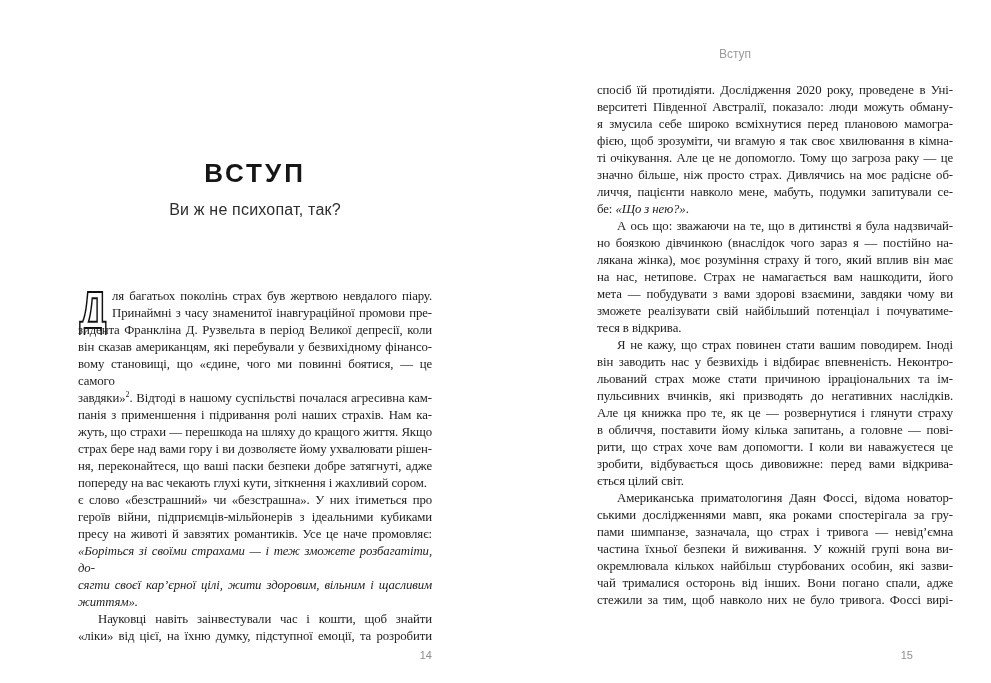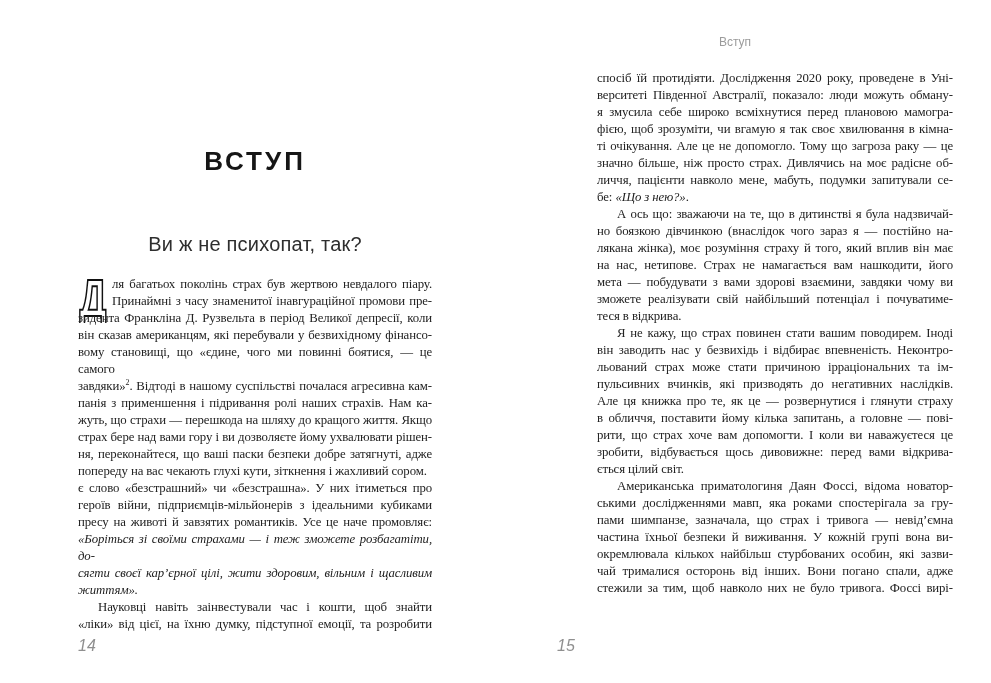--- a/index.html
+++ b/index.html
@@ -4,48 +4,48 @@
 <style>
   html, body { margin: 0; padding: 0; }
   body {
     width: 991px; height: 683px;
     background: #ffffff;
     font-family: "Liberation Serif", "DejaVu Serif", serif;
     color: #222222;
   }
   .spread { position: relative; width: 991px; height: 683px; overflow: hidden; }
 
-  .page { position: absolute; top: 0; height: 625px; }
+  .page { position: absolute; top: 12px; height: 625px; }
   .page.left  { left: 78px;  width: 354px; }
   .page.right { left: 557px; width: 356px; }
 
   .chapter-title {
     position: absolute; top: 146px; left: 0; width: 100%;
     text-align: center;
     font-family: "Liberation Sans", "DejaVu Sans", sans-serif;
     font-weight: 800; font-size: 26px; letter-spacing: 3px;
     color: #161616;
   }
   .chapter-subtitle {
     position: absolute; top: 189px; left: 0; width: 100%;
     text-align: center;
     font-family: "Liberation Sans", "DejaVu Sans", sans-serif;
-    font-size: 20px; color: #2e2e2e; letter-spacing: 0.2px; margin-top: 44px;
+    font-size: 16px; color: #2e2e2e; letter-spacing: 0.2px;
   }
   .running-head {
     position: absolute; top: 35px; left: 0; width: 100%;
     text-align: center;
     font-family: "Liberation Sans", "DejaVu Sans", sans-serif;
     font-size: 12px; color: #9b9b9b;
   }
   .folio {
     position: absolute; top: 637px; left: 0; width: 100%;
-    text-align: left;
+    text-align: right;
     font-family: "Liberation Sans", "DejaVu Sans", sans-serif;
-    font-size: 16px; color: #8f8f8f; font-style: italic;
+    font-size: 11px; color: #8f8f8f;
   }
 
   .bodytext { position: absolute; left: 0; width: 100%; }
   .page.left  .bodytext { top: 276px; }
   .page.right .bodytext { top: 70px; margin-left: 40px; }
 
   .line {
     font-size: 12.8px; line-height: 17px;
     letter-spacing: -0.1px;
     text-align: justify; text-align-last: justify;

